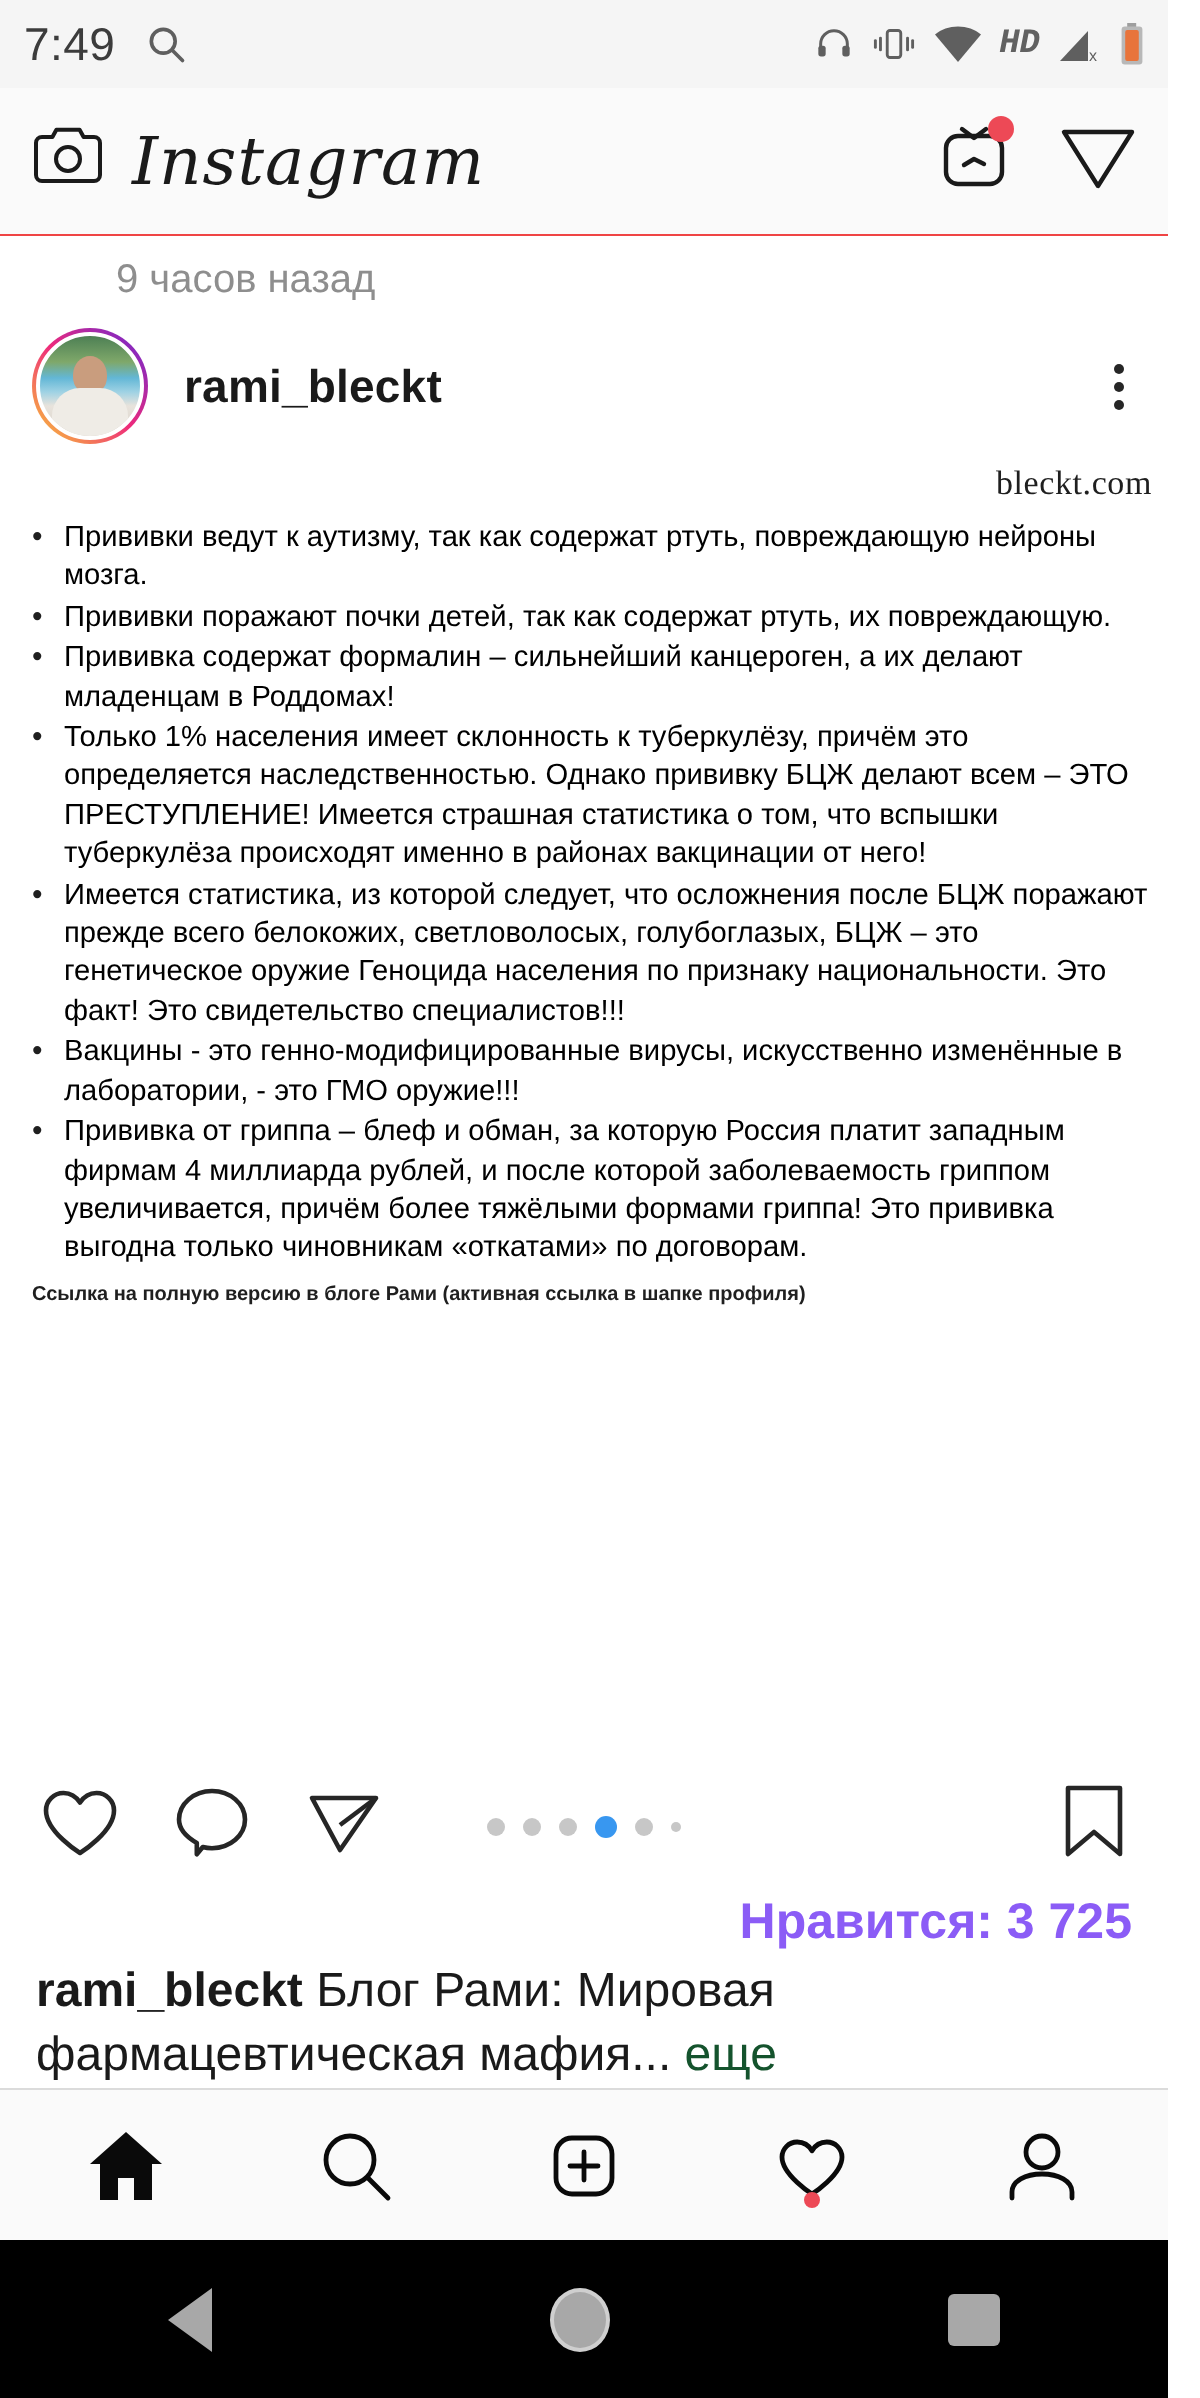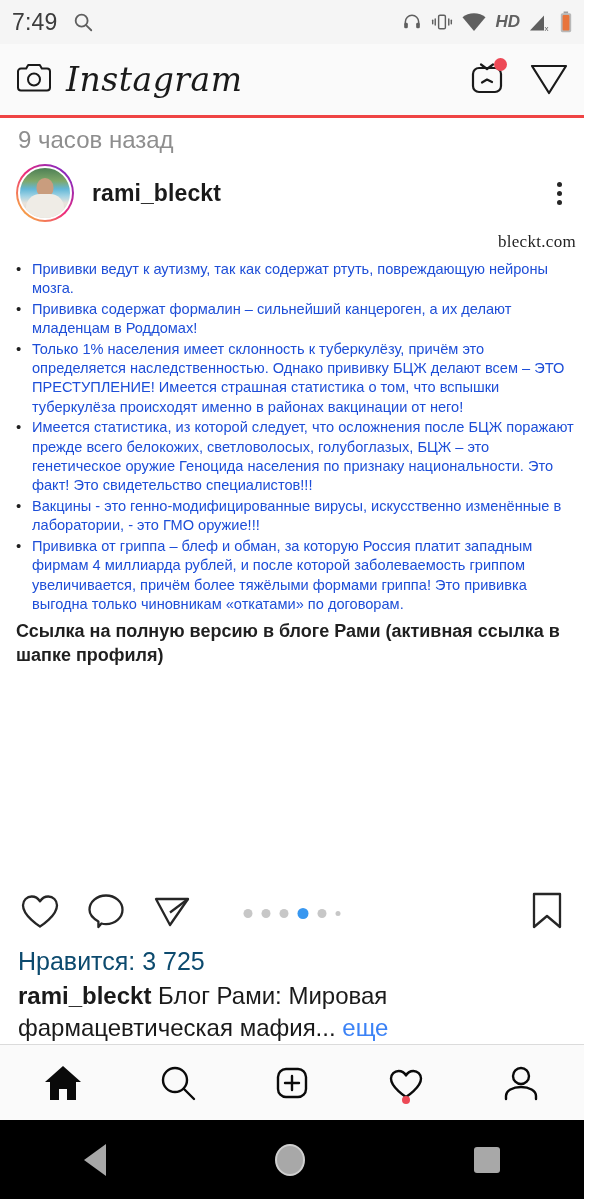--- a/index.html
+++ b/index.html
@@ -13,44 +13,44 @@
 
   
   .statusbar {
     height: 44px; background: #f5f5f5; display: flex; align-items: center;
     padding: 0 12px; flex: 0 0 44px;
   }
   .sb-time { font-size: 23px; color: #3c3c3c; letter-spacing: .2px; margin-right: 14px; }
   .sb-left { display: flex; align-items: center; }
   .sb-right { margin-left: auto; display: flex; align-items: center; gap: 9px; }
   .sb-ico { display: block; }
-  .sb-hd { font-size: 17px; font-style: italic; font-weight: bold; color: #616161; font-family: Liberation Sans, sans-serif; }
+  .sb-hd { font-size: 17px; font-style: italic; font-weight: bold; color: #616161; font-family: Liberation Mono, monospace; }
 
   
   .ig-header {
     height: 74px; flex: 0 0 74px; background: #fafafa;
-    border-bottom: 3px solid #ef4444;
+    border-bottom: 1px solid #ef4444;
     display: flex; align-items: center; padding: 0 16px;
   }
   .ig-logo-text {
     font-family: "DejaVu Serif", serif;
     font-style: italic; font-size: 33px; color: #1a1a1a;
     margin-left: 14px; letter-spacing: .5px;
   }
   .hdr-right { margin-left: auto; display: flex; align-items: center; gap: 26px; }
   .igtv-wrap { position: relative; }
   .igtv-dot {
     position: absolute; right: -3px; top: -3px;
     width: 13px; height: 13px; border-radius: 50%; background: #ed4956;
   }
 
   
   .timestamp {
     flex: 0 0 44px; display: flex; align-items: center;
-    padding: 0 18px; font-size: 24px; color: #8e8e8e; background: #fff;
+    padding: 0 18px; font-size: 20px; color: #8e8e8e; background: #fff; margin-left: 40px;
   }
 
   
   .post-header {
     flex: 0 0 62px; display: flex; align-items: center; padding: 0 16px; background: #fff;
   }
   .avatar-ring {
     width: 58px; height: 58px; border-radius: 50%; padding: 2px;
     background: linear-gradient(45deg,#f9ce34 0%, #ee2a7b 50%, #6228d7 100%);
     display: flex; align-items: center; justify-content: center;
@@ -73,51 +73,51 @@
     background: #fff; padding: 6px 8px 0 8px; flex: 1 1 auto; overflow: hidden;
     display: flex; flex-direction: column;
   }
   .pi-title {
     text-align: right; font-family: "Liberation Serif", serif;
     font-size: 17px; color: #1f1f1f; padding: 2px 0 8px 0; letter-spacing: .3px;
   }
   .pi-list { list-style: none; padding-left: 6px; }
   .pi-list li {
     position: relative; padding-left: 18px; font-size: 14.6px; line-height: 1.33;
-    color: #1d4ed8; margin-bottom: 1px;
+    color: #000000; margin-bottom: 1px;
   }
   .pi-list li::before {
     content: "•"; position: absolute; left: 2px; top: -1px; font-size: 15px; color: #1f1f1f;
   }
   .pi-footer {
-    font-size: 18px; color: #1f1f1f; line-height: 1.33;
+    font-size: 10px; color: #1f1f1f; line-height: 1.33;
     padding: 5px 0 0 8px; font-weight: 600;
   }
 
   
   .actions {
     flex: 0 0 64px; display: flex; align-items: center; padding: 0 20px; background: #fff; position: relative;
   }
   .act-left { display: flex; align-items: center; gap: 26px; }
   .dots { position: absolute; left: 50%; transform: translateX(-50%); display: flex; align-items: center; gap: 9px; }
   .dot { width: 9px; height: 9px; border-radius: 50%; background: #c7c7c7; }
   .dot.active { background: #3897f0; width: 11px; height: 11px; }
   .dot.small { width: 5px; height: 5px; }
   .bookmark { margin-left: auto; }
 
   
   .likes {
-    padding: 2px 18px 0 18px; font-size: 25px; font-weight: normal; color: #0c4a6e; flex: 0 0 auto;
+    padding: 2px 18px 0 18px; font-size: 25px; font-weight: bold; color: #8b5cf6; flex: 0 0 auto; text-align: right;
   }
   .caption {
     padding: 4px 18px 0 18px; font-size: 24px; line-height: 1.33; color: #1a1a1a;
     flex: 0 0 auto; overflow: hidden;
   }
   .cap-user { font-weight: bold; }
-  .cap-more { color: #3b82f6; }
+  .cap-more { color: #14532d; }
 
   
   .bottom-nav {
     flex: 0 0 76px; background: #fafafa; border-top: 1px solid #dbdbdb;
     display: flex; align-items: center; justify-content: space-around; padding: 0 6px;
   }
   .nav-item { position: relative; display: flex; align-items: center; justify-content: center; width: 80px; height: 60px; }
   .nav-dot { position: absolute; bottom: 9px; left: 50%; transform: translateX(-50%);
     width: 8px; height: 8px; border-radius: 50%; background: #ed4956; }
 
@@ -224,20 +224,21 @@
       <span></span>
         <span></span>
         <span></span>
     </span>
   </div>
 
   <div class="post-image">
     <div class="pi-title">bleckt.com</div>
     <ul class="pi-list" id="bullet-list">
         <li>Прививки ведут к аутизму, так как содержат ртуть, повреждающую нейроны мозга.</li>
+        <li>Прививки поражают почки детей, так как содержат ртуть, их повреждающую.</li>
         <li>Прививка содержат формалин – сильнейший канцероген, а их делают младенцам в Роддомах!</li>
         <li>Только 1% населения имеет склонность к туберкулёзу, причём это определяется наследственностью. Однако прививку БЦЖ делают всем – ЭТО ПРЕСТУПЛЕНИЕ! Имеется страшная статистика о том, что вспышки туберкулёза происходят именно в районах вакцинации от него!</li>
         <li>Имеется статистика, из которой следует, что осложнения после БЦЖ поражают прежде всего белокожих, светловолосых, голубоглазых, БЦЖ – это генетическое оружие Геноцида населения по признаку национальности. Это факт! Это свидетельство специалистов!!!</li>
         <li>Вакцины - это генно-модифицированные вирусы, искусственно изменённые в лаборатории, - это ГМО оружие!!!</li>
         <li>Прививка от гриппа – блеф и обман, за которую Россия платит западным фирмам 4 миллиарда рублей, и после которой заболеваемость гриппом увеличивается, причём более тяжёлыми формами гриппа! Это прививка выгодна только чиновникам «откатами» по договорам.</li>
       </ul>
     <div class="pi-footer">Ссылка на полную версию в блоге Рами (активная ссылка в шапке профиля)</div>
   </div>
 
   <div class="actions">

